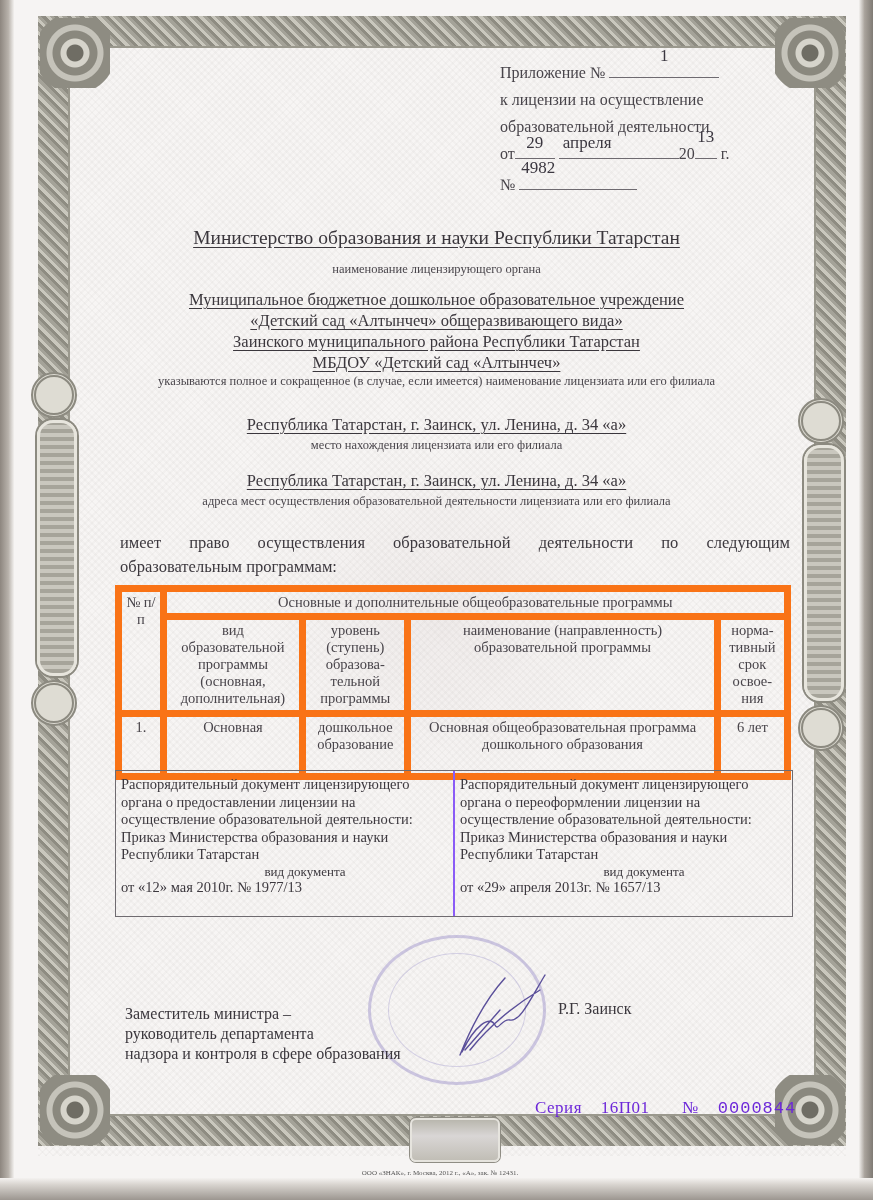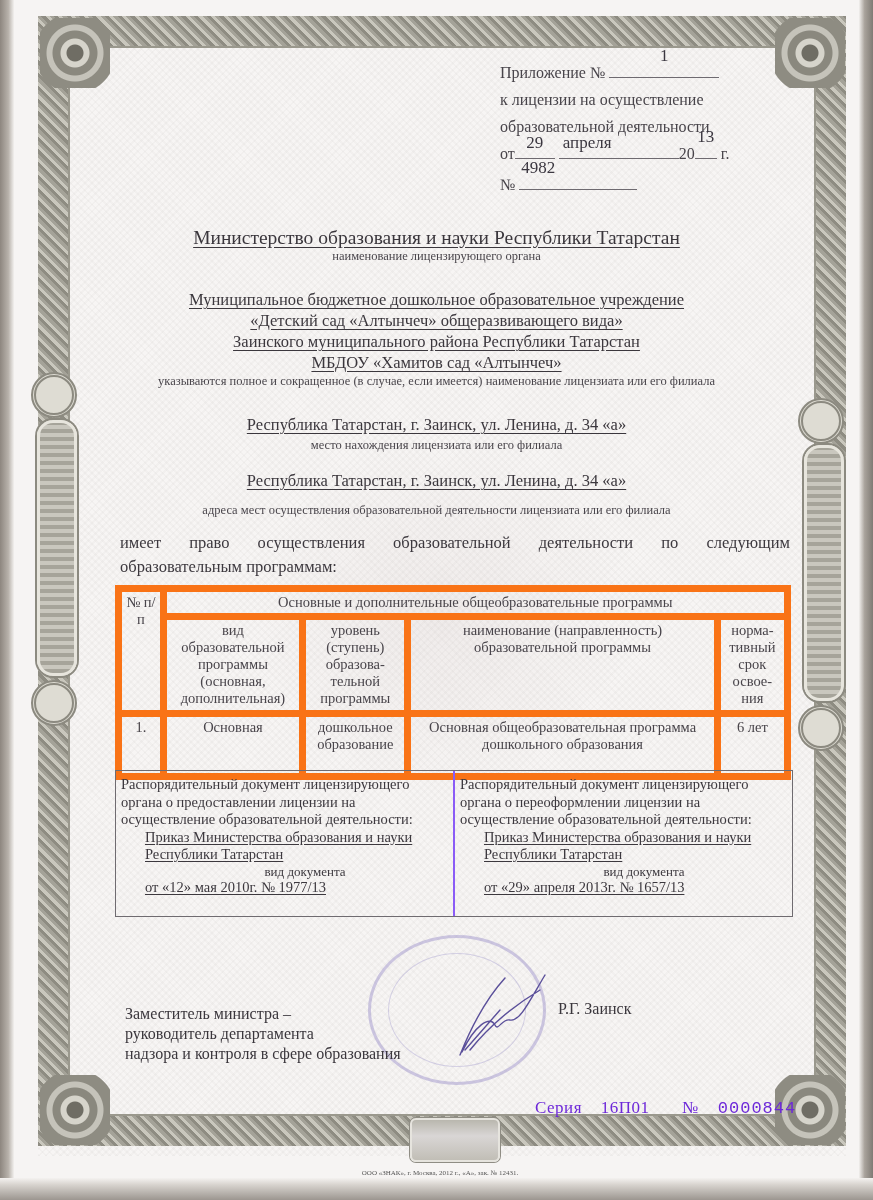--- a/index.html
+++ b/index.html
@@ -66,21 +66,21 @@
   .rights { left: 120px; top: 531px; width: 670px; font-size: 16.5px; line-height: 24px; text-align: justify; color: #3c383e; }
   .rights .l1 { text-align-last: justify; }
 
   table.programs { position: absolute; left: 115px; top: 585px; width: 676px; border-collapse: collapse; font-size: 14.5px; line-height: 17px; color: #48444a; }
   table.programs td { border: 7px solid #f97316; text-align: center; vertical-align: top; padding: 2px 3px; }
   .col-num { width: 36px; } .col-kind { width: 132px; } .col-level { width: 96px; } .col-name { width: 336px; } .col-term { width: 60px; }
 
   .docs { position: absolute; left: 115px; top: 770px; width: 678px; height: 147px; border: 1px solid #6f6b70; box-sizing: border-box; display: flex; }
   .doc { flex: 1; padding: 5px 4px 0 5px; font-size: 14.5px; line-height: 17.5px; color: #3c383e; }
   .doc + .doc { border-left: 2px solid #8b5cf6; }
-  .doc .u { text-decoration: underline; text-underline-offset: 2px; margin-left: 24px; }
+  .doc .u { text-underline-offset: 2px; }
   .doc .small { font-size: 13px; text-align: center; padding-left: 40px; line-height: 15px; }
 
   .signer { left: 125px; top: 1004px; font-size: 16px; line-height: 20px; color: #3a363c; }
   .signer-name { left: 558px; top: 1000px; font-size: 16px; color: #3a363c; }
   .stamp { left: 368px; top: 935px; width: 178px; height: 150px; border-radius: 50%; border: 3px solid rgba(150,140,200,0.45); box-sizing: border-box; }
   .stamp-inner { left: 388px; top: 953px; width: 138px; height: 114px; border-radius: 50%; border: 1px solid rgba(150,140,200,0.35); box-sizing: border-box; }
   .signature { left: 440px; top: 970px; width: 120px; height: 90px; }
 
   .series { left: 535px; top: 1098px; font-size: 17px; color: #6d28d9; letter-spacing: 0.5px; white-space: nowrap; }
   .series .gap { display: inline-block; width: 14px; }
@@ -127,39 +127,39 @@
       <span>г.</span>
     </div>
     <div class="line" style="margin-top:4px">
       <span>№</span>
       <span class="blank" style="width:118px"><span class="handwritten sup" style="text-align:left;padding-left:2px">4982</span></span>
     </div>
   </div>
 
   <div class="abs center" style="top:227px">
     <div class="title-main">Министерство образования и науки Республики Татарстан</div>
-    <div class="caption" style="margin-top:0">наименование лицензирующего органа</div>
+    <div class="caption" style="margin-top:13px">наименование лицензирующего органа</div>
   </div>
 
   <div class="abs center" style="top:289px">
     <div class="underlined">Муниципальное бюджетное дошкольное образовательное учреждение</div>
     <div class="underlined">«Детский сад «Алтынчеч» общеразвивающего вида»</div>
     <div class="underlined">Заинского муниципального района Республики Татарстан</div>
-    <div class="underlined">МБДОУ  «Хамитов сад «Алтынчеч»</div>
+    <div class="underlined">МБДОУ  «Детский сад «Алтынчеч»</div>
     <div class="caption" style="margin-top:1px">указываются полное и сокращенное (в случае, если имеется) наименование лицензиата или его филиала</div>
   </div>
 
   <div class="abs center" style="top:414px">
     <div class="underlined">Республика Татарстан, г. Заинск, ул. Ленина, д. 34 «а»</div>
     <div class="caption" style="margin-top:3px">место нахождения лицензиата или его филиала</div>
   </div>
 
   <div class="abs center" style="top:470px">
     <div class="underlined">Республика Татарстан, г. Заинск, ул. Ленина, д. 34 «а»</div>
-    <div class="caption" style="margin-top:12px">адреса мест осуществления образовательной деятельности лицензиата или его филиала</div>
+    <div class="caption" style="margin-top:3px">адреса мест осуществления образовательной деятельности лицензиата или его филиала</div>
   </div>
 
   <div class="abs rights">
     <div class="l1">имеет право осуществления образовательной деятельности по следующим</div>
     <div>образовательным программам:</div>
   </div>
 
   <table class="programs">
     <tbody>
         <tr>

